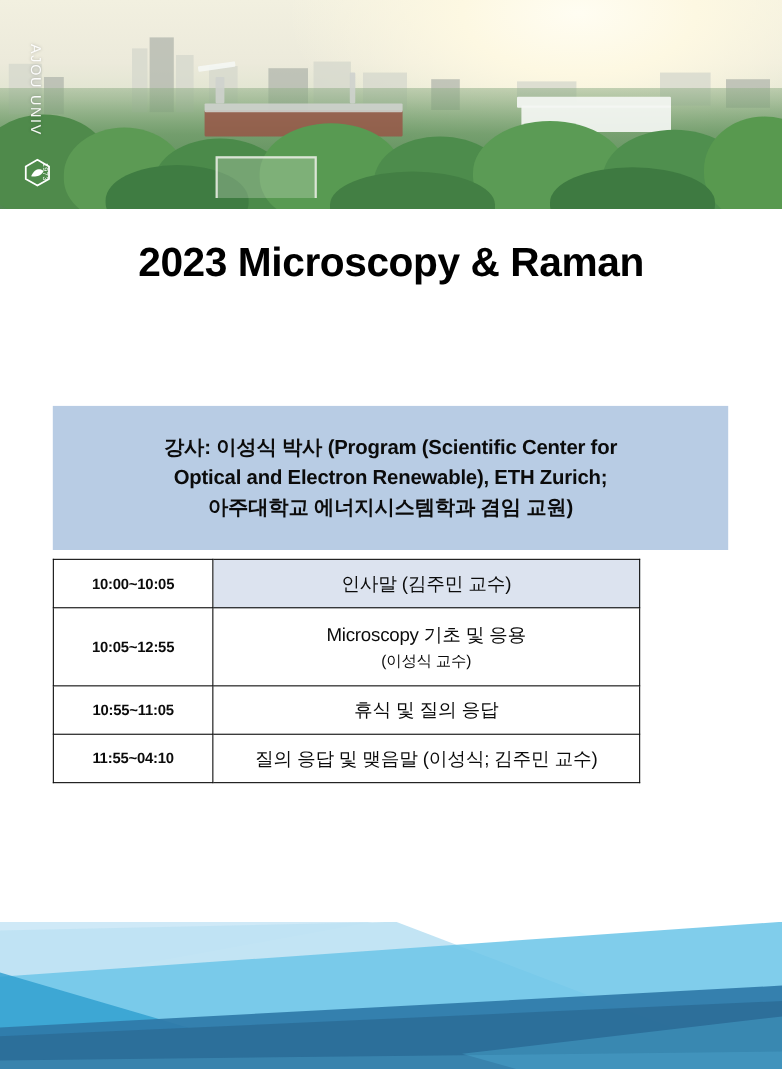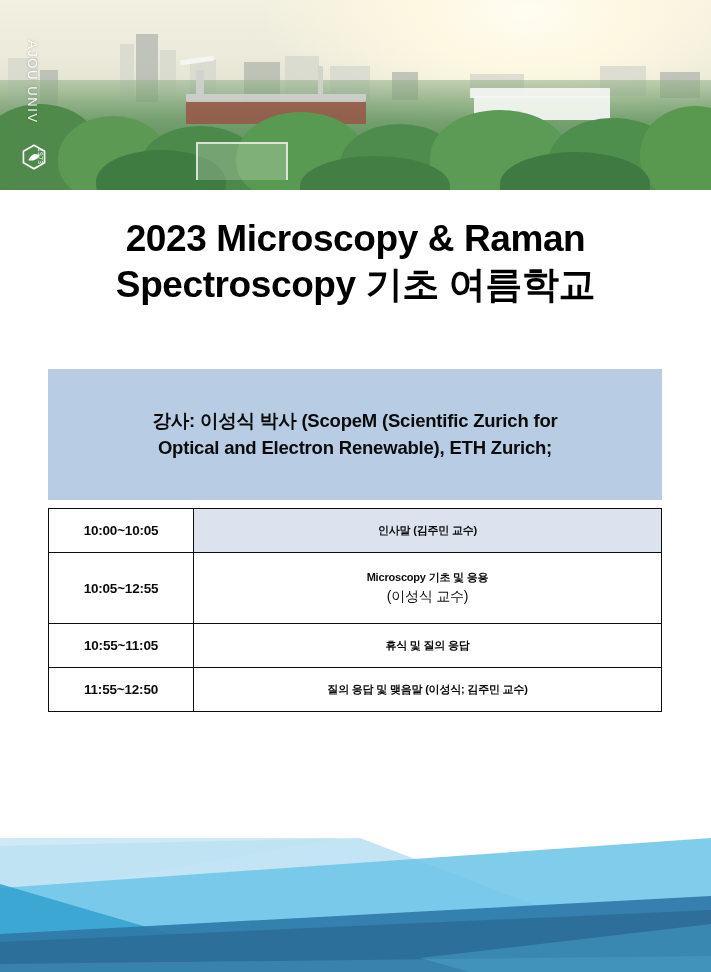--- a/index.html
+++ b/index.html
@@ -115,21 +115,21 @@
     line-height: 1.45;
     text-align: center;
     padding: 0 14px;
     letter-spacing: -0.2px;
   }
 
   
   .schedule {
     position: absolute;
     left: 48px; top: 508px;
-    width: 614px;
+    width: 534px;
     border-collapse: collapse;
     table-layout: fixed;
   }
   .schedule td {
     border: 1.6px solid #0d0d0d;
     padding: 0;
     vertical-align: middle;
   }
   .col-time { width: 145px; }
   .cell-time {
@@ -138,22 +138,22 @@
     font-size: 13.5px;
     color: #0b0b0b;
     letter-spacing: -0.2px;
   }
   .cell-desc {
     text-align: center;
     color: #0b0b0b;
     padding: 7px 10px;
   }
   .desc-main {
-    font-weight: bold;
-    font-size: 11px;
+    font-weight: normal;
+    font-size: 17px;
     line-height: 1.5;
     letter-spacing: -0.2px;
   }
   .desc-sub {
     font-weight: normal;
     font-size: 14px;
     line-height: 1.5;
     letter-spacing: -0.2px;
   }
   .hl { background: #dce3ef; }
@@ -239,27 +239,27 @@
     <svg class="wm-logo" viewBox="0 0 32 32">
       <path d="M16 1.6 L29 9 L29 23 L16 30.4 L3 23 L3 9 Z" fill="none" stroke="#ffffff" stroke-width="2"></path>
       <path d="M9 20 C13 11, 19 11, 23 14 C20 20, 13 21, 9 20 Z" fill="#ffffff"></path>
     </svg>
     <div class="wm-year">1973</div>
   </div>
 </div>
 
 <div class="title">
   <div>2023 Microscopy &amp; Raman</div>
-  <div>Spectroscopy 기초 여름학교</div>
 </div>
 
 <div class="instructor">
   <div class="instructor-text">
-    <div>강사: 이성식 박사 (ScopeM (Scientific Zurich for</div>
+    <div>강사: 이성식 박사 (Program (Scientific Center for</div>
     <div>Optical and Electron Renewable), ETH Zurich;</div>
+    <div>아주대학교 에너지시스템학과 겸임 교원)</div>
   </div>
 </div>
 
 <table class="schedule">
   <colgroup>
       <col class="col-time">
       <col>
     </colgroup>
   <tbody>
     <tr class="row-h1">
@@ -275,21 +275,21 @@
         <div class="desc-sub">(이성식 교수)</div>
       </td>
     </tr>
     <tr class="row-h1">
       <td class="cell-time">10:55~11:05</td>
       <td class="cell-desc">
         <div class="desc-main">휴식 및 질의 응답</div>
       </td>
     </tr>
     <tr class="row-h1">
-      <td class="cell-time">11:55~12:50</td>
+      <td class="cell-time">11:55~04:10</td>
       <td class="cell-desc">
         <div class="desc-main">질의 응답 및 맺음말 (이성식; 김주민 교수)</div>
       </td>
     </tr>
   </tbody>
 </table>
 
 <div class="footer">
   <svg viewBox="0 0 711 134" preserveAspectRatio="none">
     <polygon points="0,0 340,0 0,62" fill="#cfe9f7"></polygon>

